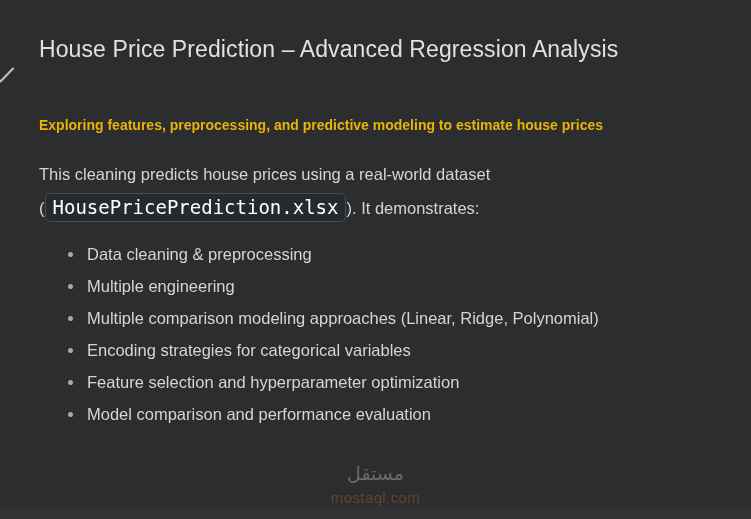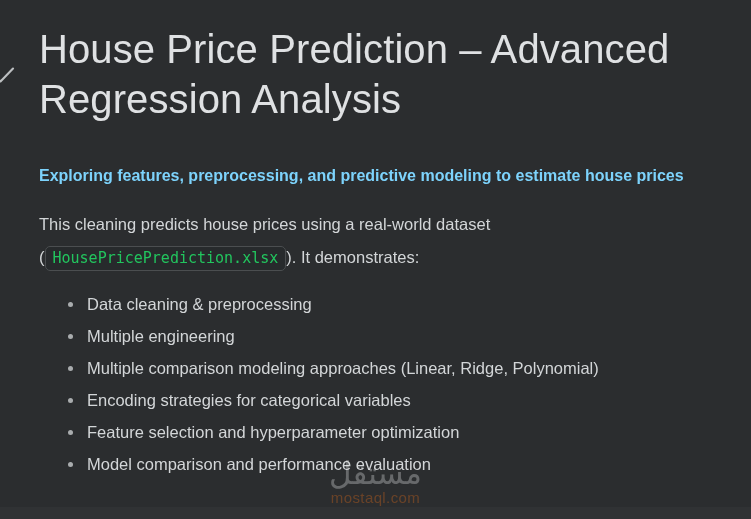--- a/index.html
+++ b/index.html
@@ -47,51 +47,51 @@
 
   
   #content {
     position: absolute;
     left: 39px;
     top: 24px;
     width: 700px;
   }
 
   #page-title {
-    font-size: 40px;
+    font-size: 23px;
     line-height: 50px;
     font-weight: 400;
     color: #dfe1e3;
     letter-spacing: .1px;
     margin: 0;
     max-width: 700px;
   }
 
   #subtitle {
-    font-size: 16px;
+    font-size: 14px;
     line-height: 27px;
     font-weight: 700;
-    color: #7dd3fc;
+    color: #eab308;
     margin: 38px 0 16px 0;
     max-width: 697px;
   }
 
   #intro-paragraph {
     font-size: 16.5px;
     line-height: 33px;
     font-weight: 400;
     color: #d3d6d8;
     margin: 19px 0 0 0;
     max-width: 700px;
   }
 
   .code-pill {
     font-family: "DejaVu Sans Mono", "Liberation Mono", monospace;
-    font-size: 15px;
-    color: #22c55e;
+    font-size: 19px;
+    color: #ffffff;
     background: #272a2c;
     border: 1px solid #4b4e50;
     border-radius: 5px;
     padding: 2px 7px 3px 7px;
     white-space: nowrap;
   }
 
   #feature-list {
     list-style: none;
     margin: 19px 0 6px 0;
@@ -121,21 +121,21 @@
     left: 0;
     right: 0;
     bottom: 12px;
     text-align: center;
     pointer-events: none;
     opacity: .30;
     user-select: none;
   }
   #watermark-mark {
     font-family: "DejaVu Sans", sans-serif;
-    font-size: 31px;
+    font-size: 19px;
     line-height: 27px;
     color: #f2f4f5;
     direction: rtl;
   }
   #watermark-domain {
     font-family: "Liberation Sans", sans-serif;
     font-size: 15px;
     line-height: 19px;
     letter-spacing: .4px;
     color: #f97316;

